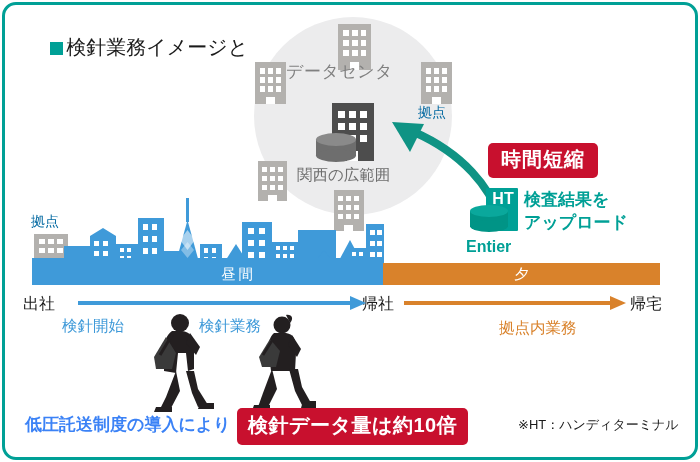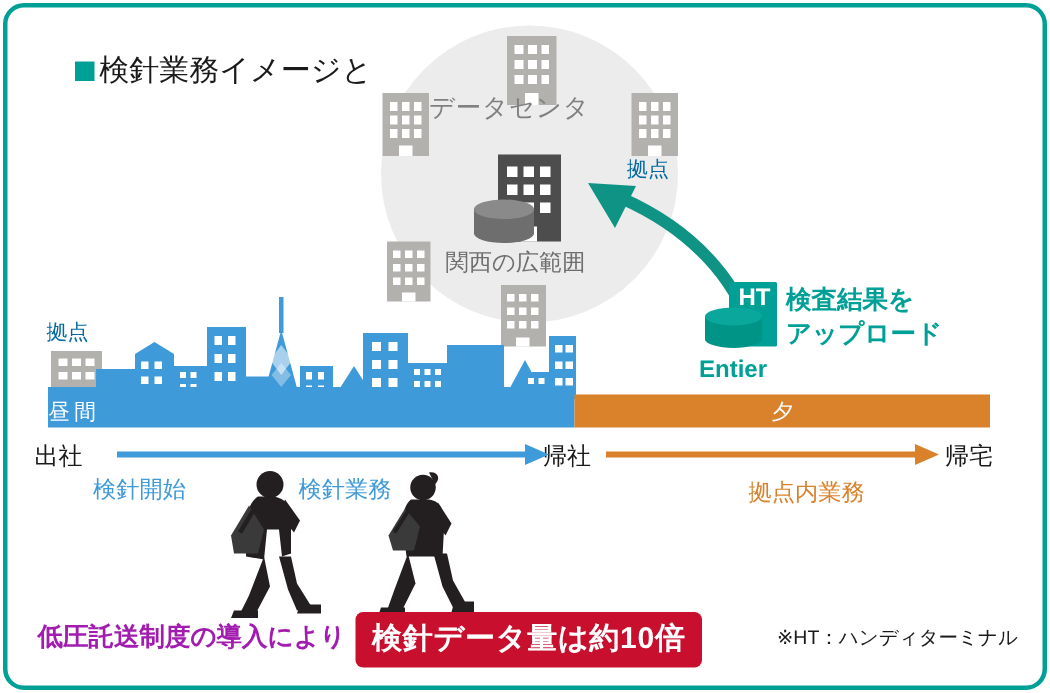--- a/index.html
+++ b/index.html
@@ -184,21 +184,21 @@
     width:351px;height:22px;
     background:#3f9ad9;
   }
   #bar-eve{
     position:absolute;left:383px;top:263px;
     width:277px;height:22px;
     background:#d9822b;
   }
   #bar-day-label{
     position:absolute;left:32px;top:265px;
-    width:413px;text-align:left;
+    width:413px;text-align:center;
     color:#ffffff;font-size:14.5px;
     letter-spacing:3px;
   }
   #bar-eve-label{
     position:absolute;left:383px;top:265px;
     width:277px;text-align:center;
     color:#ffffff;font-size:14.5px;
   }
 
   
@@ -218,21 +218,21 @@
 
   
   #people{
     position:absolute;left:120px;top:313px;
     width:215px;height:100px;
   }
 
   
   #bottom-text{
     position:absolute;left:25px;top:413px;
-    font-size:17px;color:#a21caf;
+    font-size:17px;color:#3b82f6;
     font-weight:700;
     white-space:nowrap;
   }
   #bottom-badge{
     position:absolute;left:237px;top:408px;
     padding:4px 11px 6px 11px;
     background:#c8102e;color:#ffffff;
     font-size:20px;font-weight:700;
     border-radius:5px;
     white-space:nowrap;
@@ -350,20 +350,21 @@
       <div class="top"></div>
   </div>
 
   <div id="kansai-label">関西の広範囲</div>
 
   <svg id="arrow-svg" viewBox="0 0 140 112">
     <path d="M128 108 C 118 78, 92 44, 42 22" stroke="#0f9384" stroke-width="8" fill="none" stroke-linecap="round"></path>
     <path d="M20 12 L 52 14 L 38 42 Z" fill="#0f9384"></path>
   </svg>
 
+  <div id="jikan-badge">時間短縮</div>
 
   <div id="ht-box"></div>
   <div id="ht-text">HT</div>
   <div id="ht-cyl">
     <div class="side"></div>
       <div class="bot"></div>
       <div class="top"></div>
   </div>
   <div id="entier-label">Entier</div>
   <div id="upload-text">検査結果を

